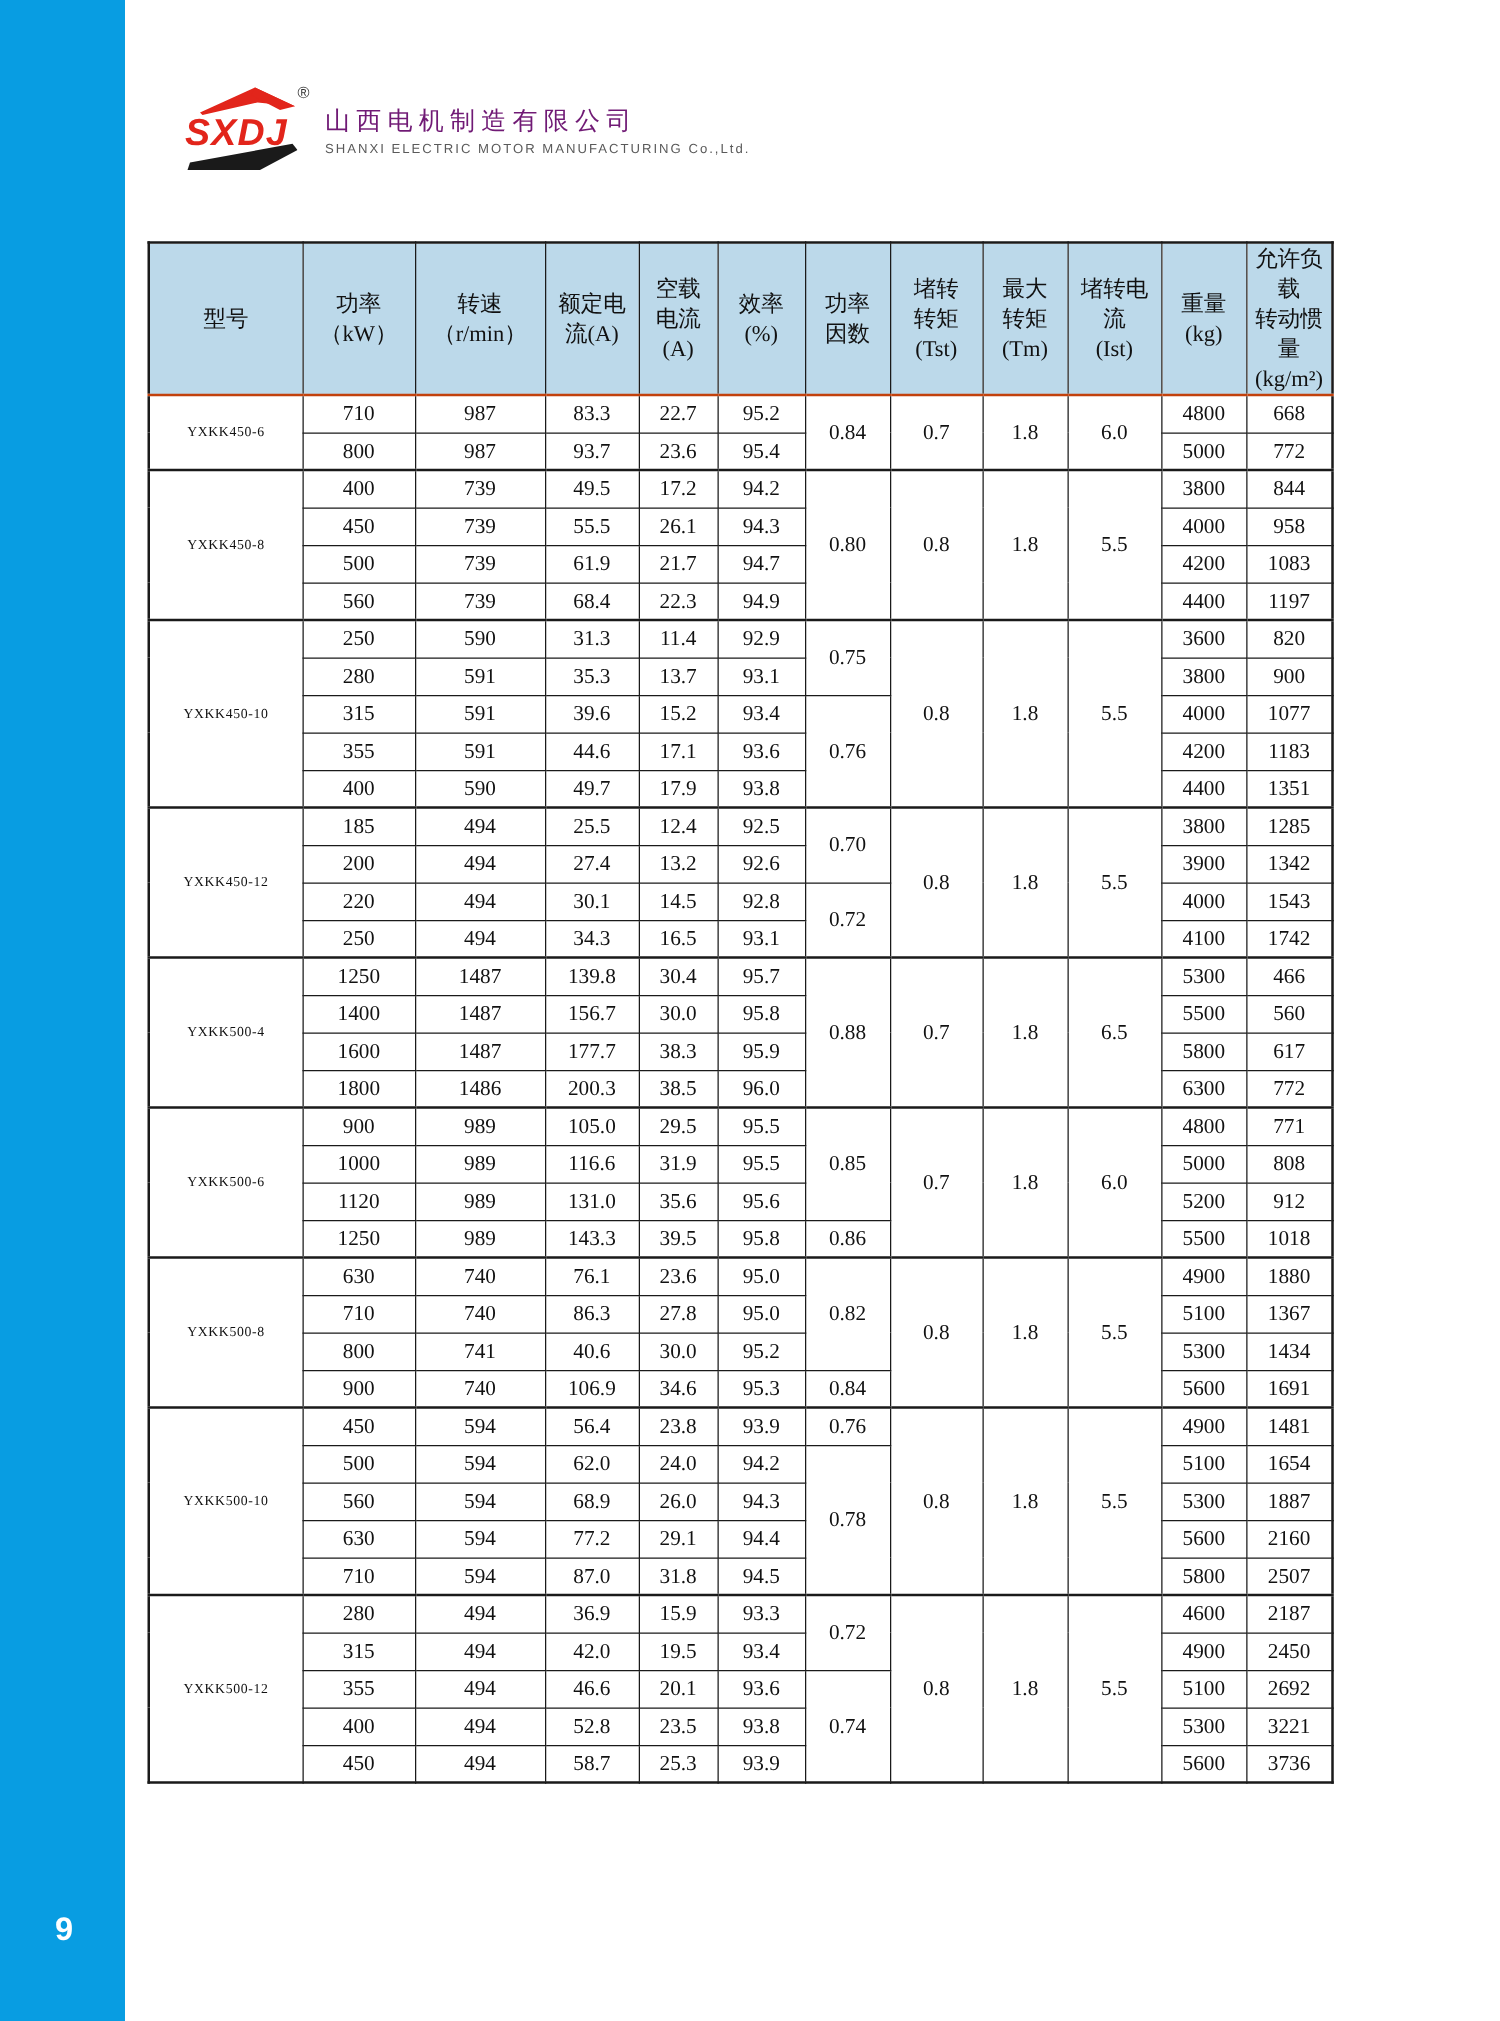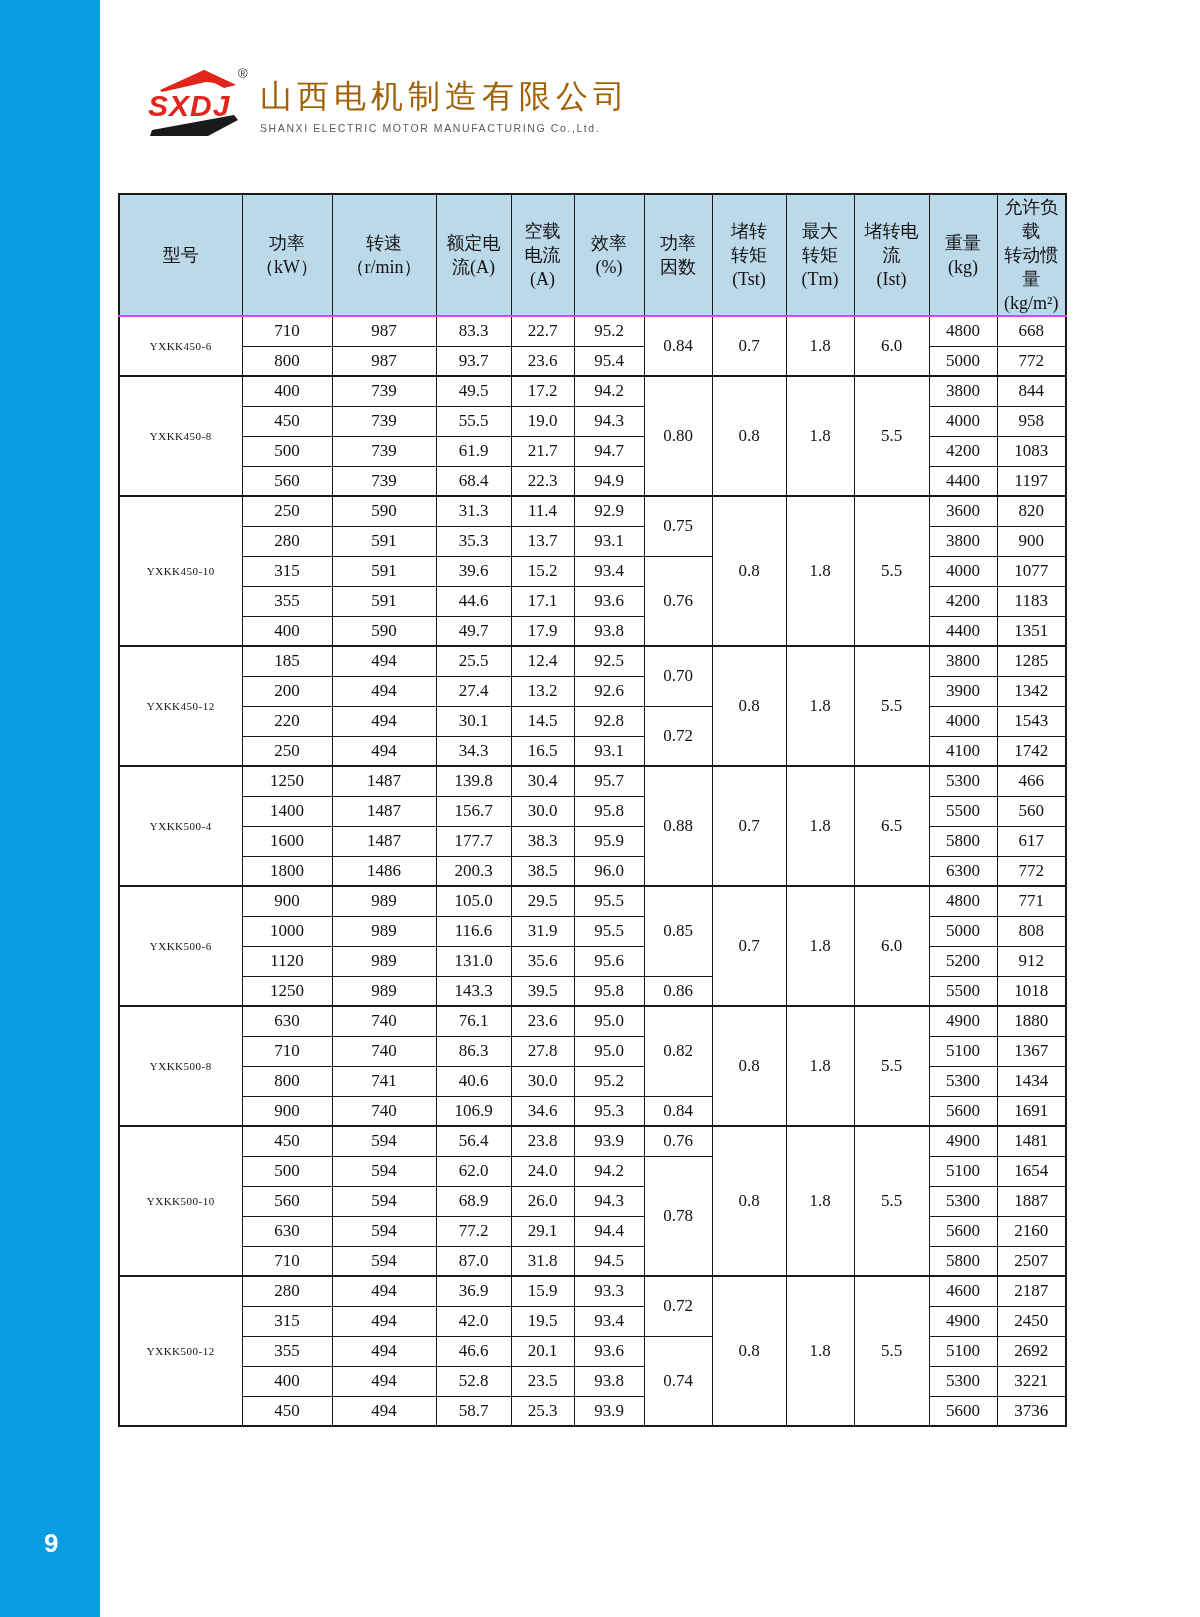--- a/index.html
+++ b/index.html
@@ -22,40 +22,40 @@
   }
   
   .logo-block { position:absolute; left:146px; top:68px; display:flex; align-items:center; }
   .logo-mark { width:92px; height:72px; position:relative; }
   .logo-reg {
     position:absolute; left:238px; top:66px; font-size:13px; color:#333;
     font-family:"Liberation Sans",sans-serif;
   }
   .company { margin-left:22px; }
   .company-cn {
-    font-size:32px; color:#a16207; letter-spacing:5px;
+    font-size:20px; color:#701a75; letter-spacing:5px;
     font-family:"Liberation Sans","DejaVu Sans",sans-serif; font-weight:500;
   }
   .company-en {
     margin-top:3px; font-size:10.5px; color:#5a5a5a; letter-spacing:1.6px;
     font-family:"Liberation Sans","DejaVu Sans",sans-serif;
   }
   
   .table-wrap { position:absolute; left:118px; top:193px; }
   table.spec-table {
     border-collapse:collapse; table-layout:fixed; width:947px;
     border:2px solid #1a1a1a;
   }
   .spec-table th, .spec-table td {
     border:1px solid #1a1a1a; text-align:center; vertical-align:middle;
     font-weight:normal; overflow:hidden;
   }
   .spec-table thead th {
     background:#BCD9EA; height:90px; font-size:18px; line-height:24px;
-    border-bottom:2px solid #d946ef;
+    border-bottom:2px solid #c2410c;
   }
   .spec-table tbody td { height:30px; font-size:17px; background:#ffffff; }
   .spec-table tbody tr.group-start td { border-top:2px solid #1a1a1a; }
   .spec-table td.model-cell { font-size:11px; letter-spacing:0.5px; }
 </style>
 </head>
 <body>
 
 <div class="side-strip"></div>
 <div class="page-number">9</div>
@@ -183,21 +183,21 @@
           <td rowspan="4">0.8</td>
           <td rowspan="4">1.8</td>
           <td rowspan="4">5.5</td>
           <td>3800</td>
           <td>844</td>
         </tr>
         <tr>
           <td>450</td>
           <td>739</td>
           <td>55.5</td>
-          <td>19.0</td>
+          <td>26.1</td>
           <td>94.3</td>
           <td>4000</td>
           <td>958</td>
         </tr>
         <tr>
           <td>500</td>
           <td>739</td>
           <td>61.9</td>
           <td>21.7</td>
           <td>94.7</td>

